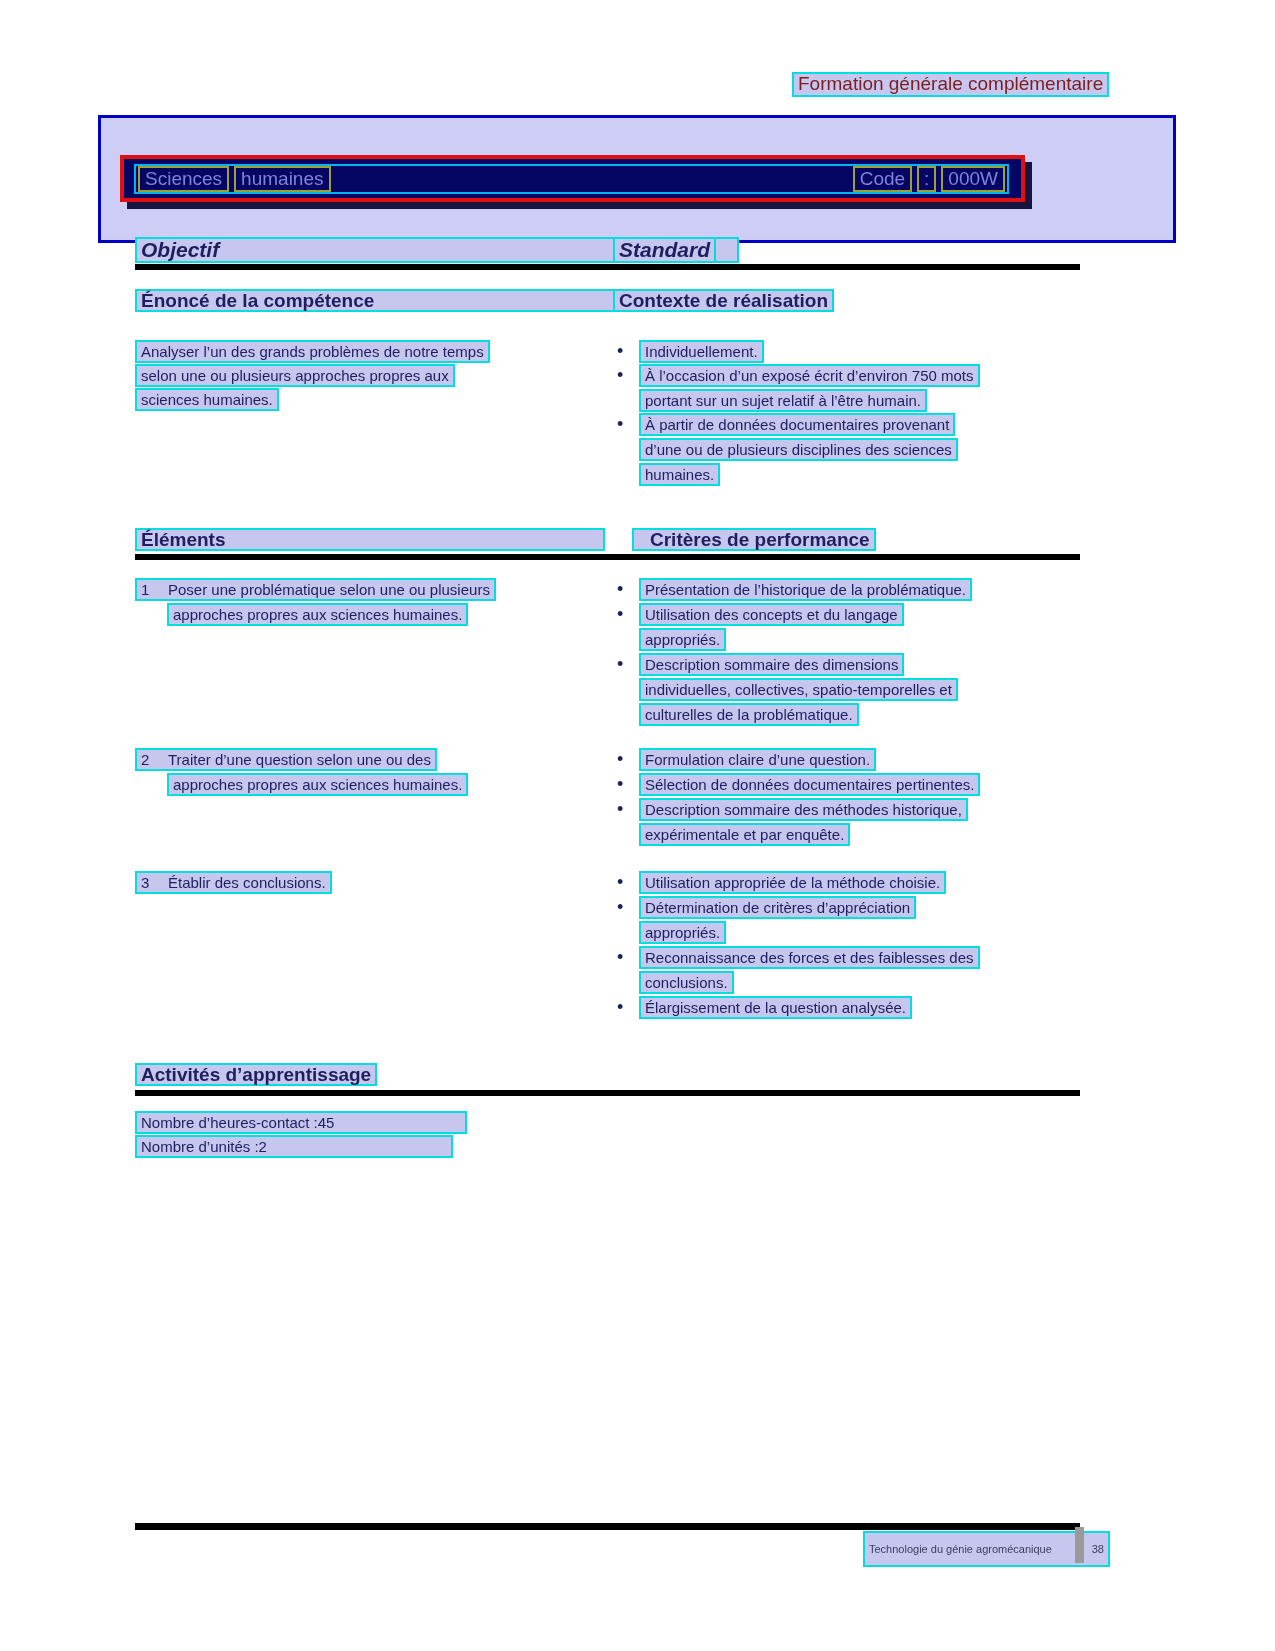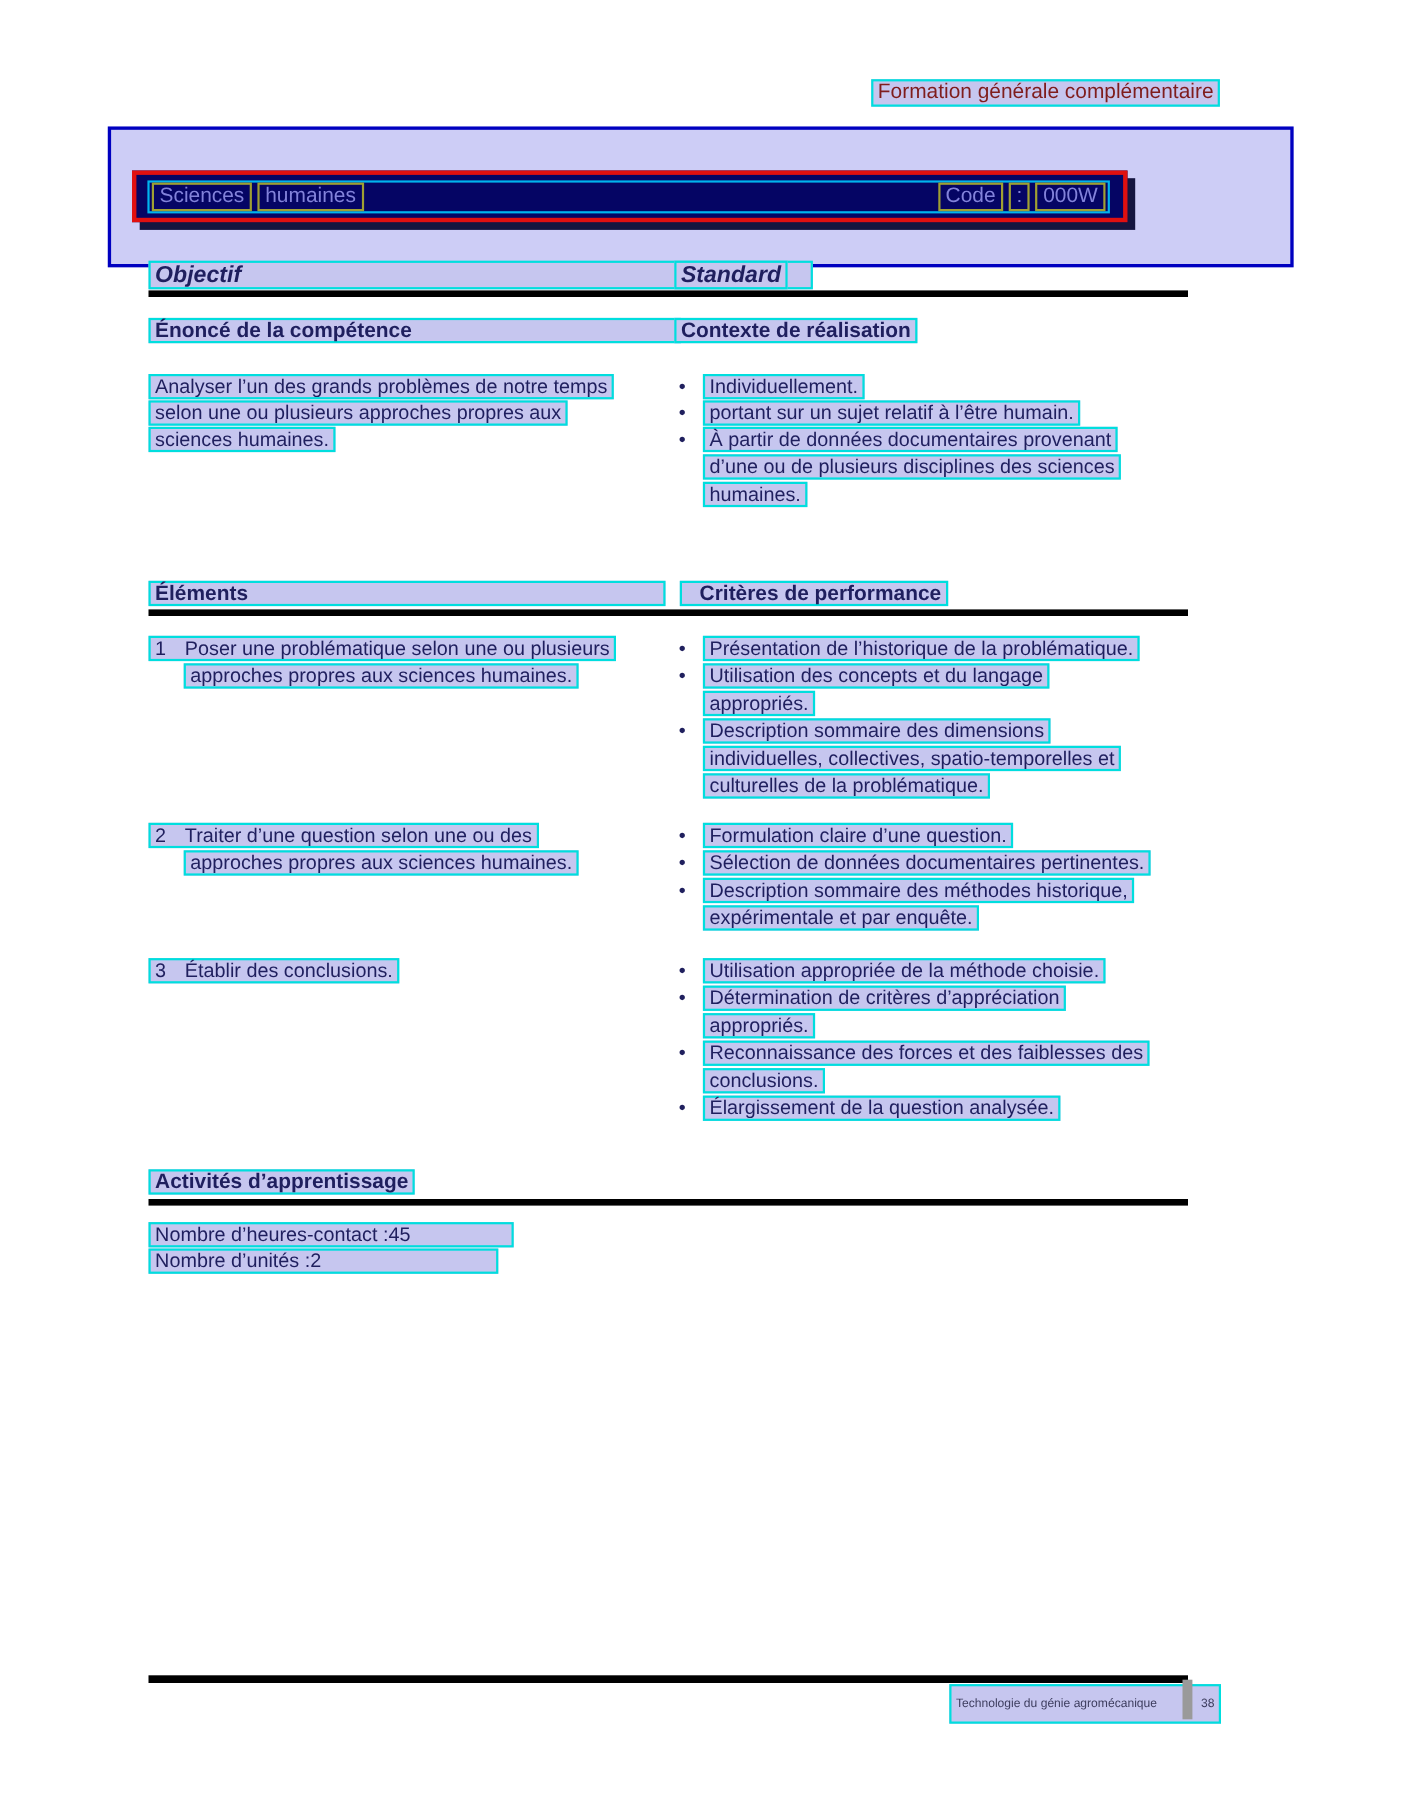--- a/index.html
+++ b/index.html
@@ -7,21 +7,21 @@
   .page {
     position:relative; width:1275px; height:1651px; background:#ffffff;
     font-family:"Liberation Sans", sans-serif; color:#1f1f5e; overflow:hidden;
   }
   .abs { position:absolute; }
 
   
   .hl {
     display:inline-block; box-sizing:border-box;
     background:#c6c6ef; border:2px solid #00dede;
-    color:#1f1f5e; font-size:18px; line-height:19px;
+    color:#1f1f5e; font-size:15px; line-height:19px;
     padding:0 4px; height:23px; white-space:nowrap;
   }
   .hl.bold { font-weight:bold; font-size:19px; }
   .hl.head { font-weight:bold; font-style:italic; font-size:21px; line-height:22px; height:26px; }
   .hl.wide { display:block; }
 
   .note { color:#7f1d1d; }
 
   
   .rule { position:absolute; left:135px; width:945px; height:6px; background:#000000; }
@@ -107,35 +107,36 @@
   <div class="abs lines tight" style="left:617px; top:340px;">
     <div class="brow">
       <span class="dot"></span>
       <div class="blines">
         <span class="hl">Individuellement.</span>
       </div>
     </div>
     <div class="brow">
       <span class="dot"></span>
       <div class="blines">
+        <span class="hl">À l’occasion d’un exposé écrit d’environ 750 mots</span>
         <span class="hl">portant sur un sujet relatif à l’être humain.</span>
       </div>
     </div>
     <div class="brow">
       <span class="dot"></span>
       <div class="blines">
         <span class="hl">À partir de données documentaires provenant</span>
         <span class="hl">d’une ou de plusieurs disciplines des sciences</span>
         <span class="hl">humaines.</span>
       </div>
     </div>
   </div>
 
   <span class="hl bold wide abs" style="left:135px; top:528px; width:470px;">Éléments</span>
-  <span class="hl bold abs" style="left:618px; top:528px;padding-left:16px;">Critères de performance</span>
+  <span class="hl bold abs" style="left:632px; top:528px;padding-left:16px;">Critères de performance</span>
   <div class="rule" style="top:554px;"></div>
 
   <div class="abs lines" style="left:135px; top:578px;">
     <span class="hl"><span class="enum">1</span><span>Poser une problématique selon une ou plusieurs</span></span>
     <span class="hl indent">approches propres aux sciences humaines.</span>
   </div>
   <div class="abs lines" style="left:617px; top:578px;">
     <div class="brow">
       <span class="dot"></span>
       <div class="blines">

